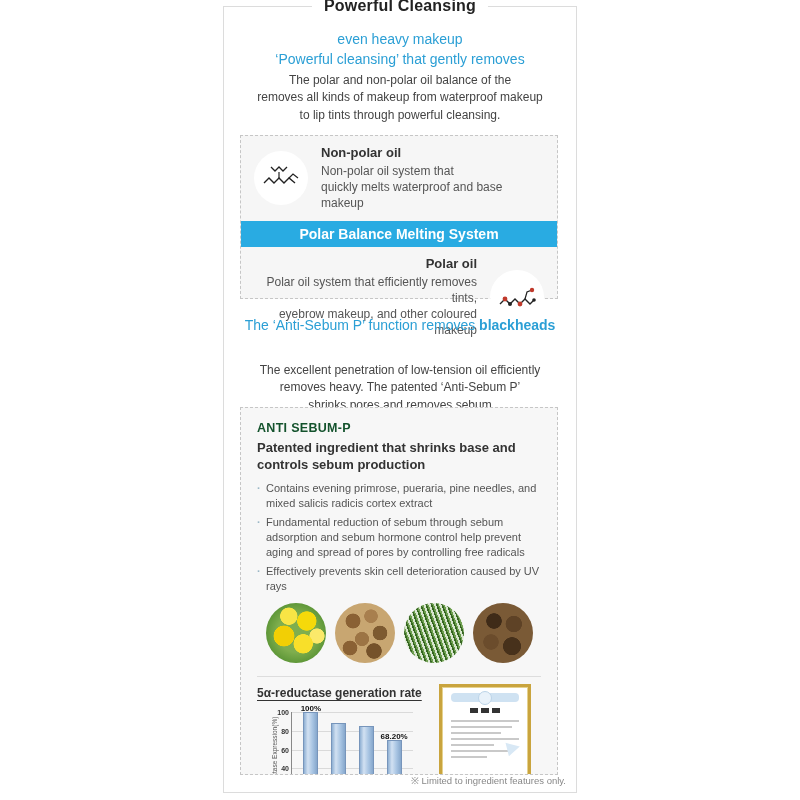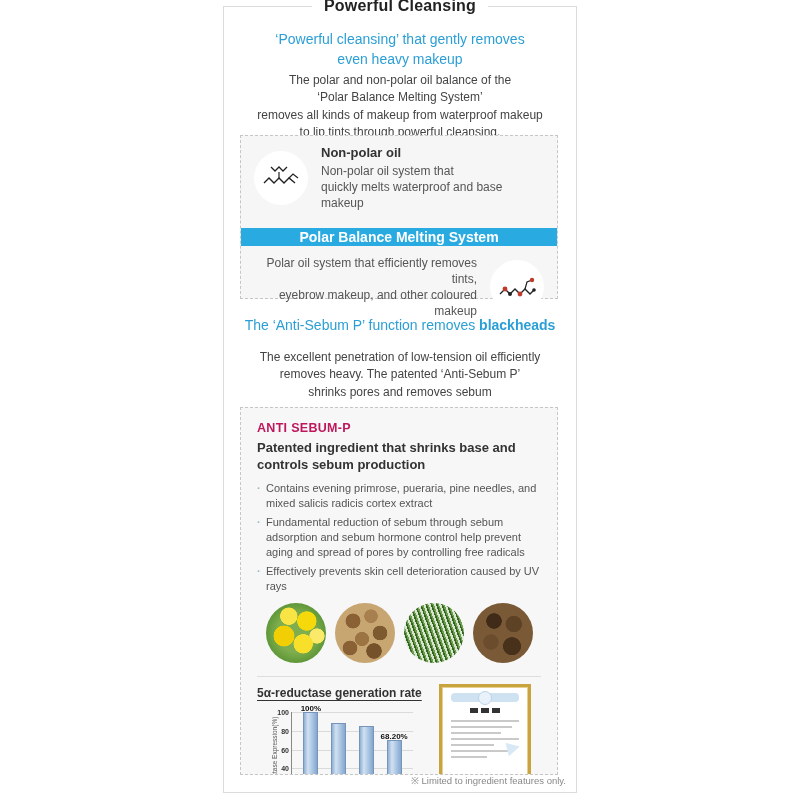--- a/index.html
+++ b/index.html
@@ -7,36 +7,36 @@
           font-family:"Liberation Sans",sans-serif;-webkit-font-smoothing:antialiased;}
   .page{position:absolute;left:223px;top:6px;width:354px;height:787px;border:1px solid #dcdcdc;background:#fff;box-sizing:border-box;}
   .page-title{position:absolute;top:-10px;left:50%;transform:translateX(-50%);background:#fff;padding:0 12px;
               font-size:16px;font-weight:bold;color:#222;white-space:nowrap;letter-spacing:.2px;}
   .h-blue{position:absolute;left:0;right:0;text-align:center;color:#2b9fd5;font-size:14px;line-height:1.4;}
   .h1{top:23px;}
   .h2{top:309px;}
   .h-blue b{font-weight:bold;}
   .para{position:absolute;left:0;right:0;text-align:center;font-size:12px;color:#444;line-height:1.45;}
   .p1{top:65px;}
-  .p2{top:342px;}
+  .p2{top:355px;}
   .u{text-decoration-color:#4a9cb5;text-underline-offset:3px;}
   
   .dashed-box{border:1px dashed #c6c6c6;background:#f6f6f6;box-sizing:border-box;}
   .box1{position:absolute;top:128px;left:16px;right:18px;height:164px;}
   .oil-row{display:flex;align-items:center;gap:13px;padding:9px 13px 0;}
   .oil-row.right{justify-content:flex-end;}
   .oil-circle{width:54px;height:54px;border-radius:50%;background:#fff;display:flex;align-items:center;justify-content:center;flex:none;}
   .oil-title{font-size:13px;font-weight:bold;color:#333;margin-bottom:3px;}
   .oil-desc{font-size:12px;color:#555;line-height:1.35;}
   .oil-text.right{text-align:right;}
-  .banner{margin-top:16px;height:18px;background:#29abe2;color:#fff;font-weight:bold;font-size:14px;
+  .banner{margin-top:9px;height:26px;background:#29abe2;color:#fff;font-weight:bold;font-size:14px;
           display:flex;align-items:center;justify-content:center;}
   
   .box2{position:absolute;top:400px;left:16px;right:18px;height:368px;background:#f7f7f7;padding:13px 16px 8px;overflow:hidden;}
-  .as-label{font-size:12.5px;font-weight:bold;color:#be185d;letter-spacing:.3px;}
+  .as-label{font-size:12.5px;font-weight:bold;color:#14532d;letter-spacing:.3px;}
   .as-subtitle{font-size:13px;font-weight:bold;color:#333;line-height:1.3;margin:5px 0 7px;max-width:288px;}
   .bullets{list-style:none;margin:0;padding:0;}
   .bullets li{position:relative;padding-left:9px;font-size:11px;color:#555;line-height:1.34;margin-bottom:5px;}
   .bullets li::before{content:"·";position:absolute;left:0;top:0;color:#9bb7c6;font-weight:bold;}
   .ing-row{display:flex;justify-content:center;gap:9px;margin-top:9px;}
   .ing{width:60px;height:60px;border-radius:50%;flex:none;}
   .ing-primrose{background:
     radial-gradient(circle at 68% 30%, #f5d90a 0 16%, rgba(0,0,0,0) 17%),
     radial-gradient(circle at 38% 22%, #f8e545 0 14%, rgba(0,0,0,0) 15%),
     radial-gradient(circle at 30% 55%, #f2cf05 0 19%, rgba(0,0,0,0) 20%),
@@ -96,27 +96,26 @@
 </style>
 </head>
 <body>
 
 <div class="canvas">
   <div class="page">
 
     <div class="page-title">Powerful Cleansing</div>
 
     <div class="h-blue h1">
+      <div>even heavy makeup</div>
       <div>‘Powerful cleansing’ that gently removes</div>
-      <div>even heavy makeup</div>
     </div>
 
     <div class="para p1">
       <div>The polar and non-polar oil balance of the</div>
-      <div>‘Polar Balance Melting System’</div>
       <div class="u">removes all kinds of makeup from waterproof makeup</div>
       <div class="u">to lip tints through powerful cleansing.</div>
     </div>
 
     <div class="dashed-box box1">
       <div class="oil-row">
         <div class="oil-circle">
           <svg width="40" height="34" viewBox="0 0 40 34">
             <polyline points="10,6 14,10 18,6 22,10 26,6" fill="none" stroke="#222" stroke-width="1.3"></polyline>
             <polyline points="3,22 8,17 13,22 18,17 23,22 28,17 34,22" fill="none" stroke="#222" stroke-width="1.4"></polyline>
@@ -130,20 +129,21 @@
             <div>Non-polar oil system that</div>
             <div>quickly melts waterproof and base makeup</div>
           </div>
         </div>
       </div>
 
       <div class="banner">Polar Balance Melting System</div>
 
       <div class="oil-row right">
         <div class="oil-text right">
+          <div class="oil-title">Polar oil</div>
           <div class="oil-desc">
             <div>Polar oil system that efficiently removes tints,</div>
             <div>eyebrow makeup, and other coloured makeup</div>
           </div>
         </div>
         <div class="oil-circle">
           <svg width="42" height="34" viewBox="0 0 42 34">
             <polyline points="4,24 9,19 14,24 19,19 24,24 29,19 34,24 38,20" fill="none" stroke="#222" stroke-width="1.4"></polyline>
             <polyline points="29,19 31,12 36,10" fill="none" stroke="#222" stroke-width="1.2"></polyline>
             <circle cx="9" cy="19" r="2.4" fill="#c0392b"></circle>

